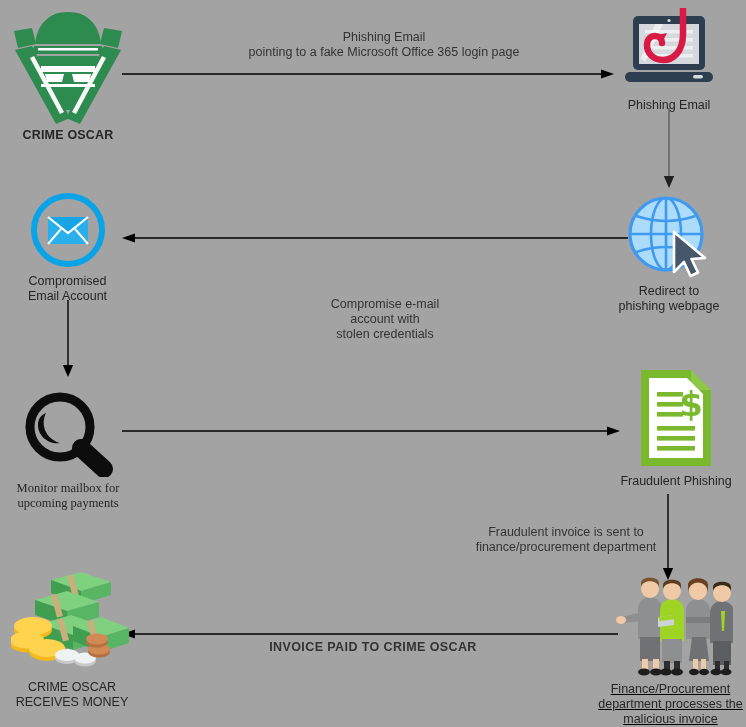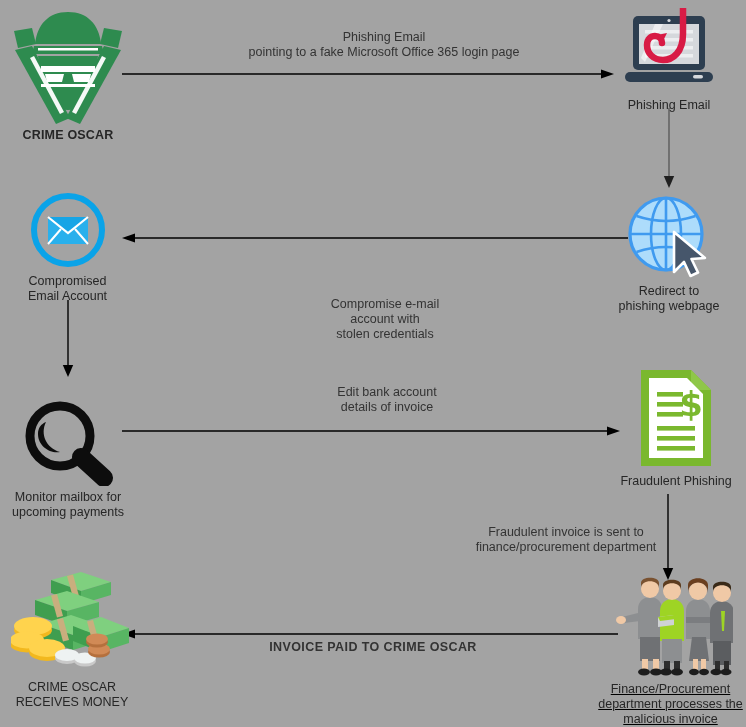--- a/index.html
+++ b/index.html
@@ -96,22 +96,20 @@
     <polygon points="6,10 19,5.4 19,14.6" fill="#000000"></polygon>
   </svg>
 
   <div class="edge-label" style="left:238px; top:30px; width:292px;">Phishing Email
 pointing to a fake Microsoft Office 365 login page</div>
 
   <div class="edge-label" style="left:305px; top:249px; width:160px;margin-top:48px;">Compromise e-mail
 account with
 stolen credentials</div>
 
-  <div class="edge-label" style="left:307px; top:385px; width:160px;">Edit bank account
-details of invoice</div>
 
   <div class="edge-label" style="left:456px; top:525px; width:220px;">Fraudulent invoice is sent to
 finance/procurement department</div>
 
   <div class="edge-label bold" style="left:253px; top:640px; width:240px;">INVOICE PAID TO CRIME OSCAR</div>
 
   <div class="node" style="left:3px; top:6px; width:130px;">
     <span class="node-icon">
       <svg width="120" height="118" viewBox="0 0 120 118">
         <g fill="#2e8b4f">
@@ -204,21 +202,21 @@
         <rect x="20" y="27" width="40" height="27" fill="#29b0ec"></rect>
         <path d="M20 27 L40 43 L60 27 Z" fill="#17a5e6"></path>
         <path d="M20 27 L40 43 L60 27" fill="none" stroke="#ffffff" stroke-width="2.2"></path>
         <path d="M20 54 L33 39 M60 54 L47 39" fill="none" stroke="#ffffff" stroke-width="2"></path>
       </svg>
     </span>
     <span class="node-label">Compromised
 Email Account</span>
   </div>
 
-  <div class="node" style="left:4px; top:398px; width:128px;">
+  <div class="node" style="left:4px; top:389px; width:128px;font-family:Liberation Serif, serif;">
     <span class="node-icon">
       <svg width="96" height="88" viewBox="0 0 96 88">
         <circle cx="40" cy="38" r="30" fill="none" stroke="#0d0d0d" stroke-width="9"></circle>
 
         <path d="M26 24 C20 36 26 50 40 54 C30 56 18 48 18 36 C18 30 21 26 26 24 Z" fill="#0d0d0d"></path>
 
         <path d="M61 59 L84 80" stroke="#0d0d0d" stroke-width="18" stroke-linecap="round"></path>
       </svg>
     </span>
     <span class="node-label">Monitor mailbox for

